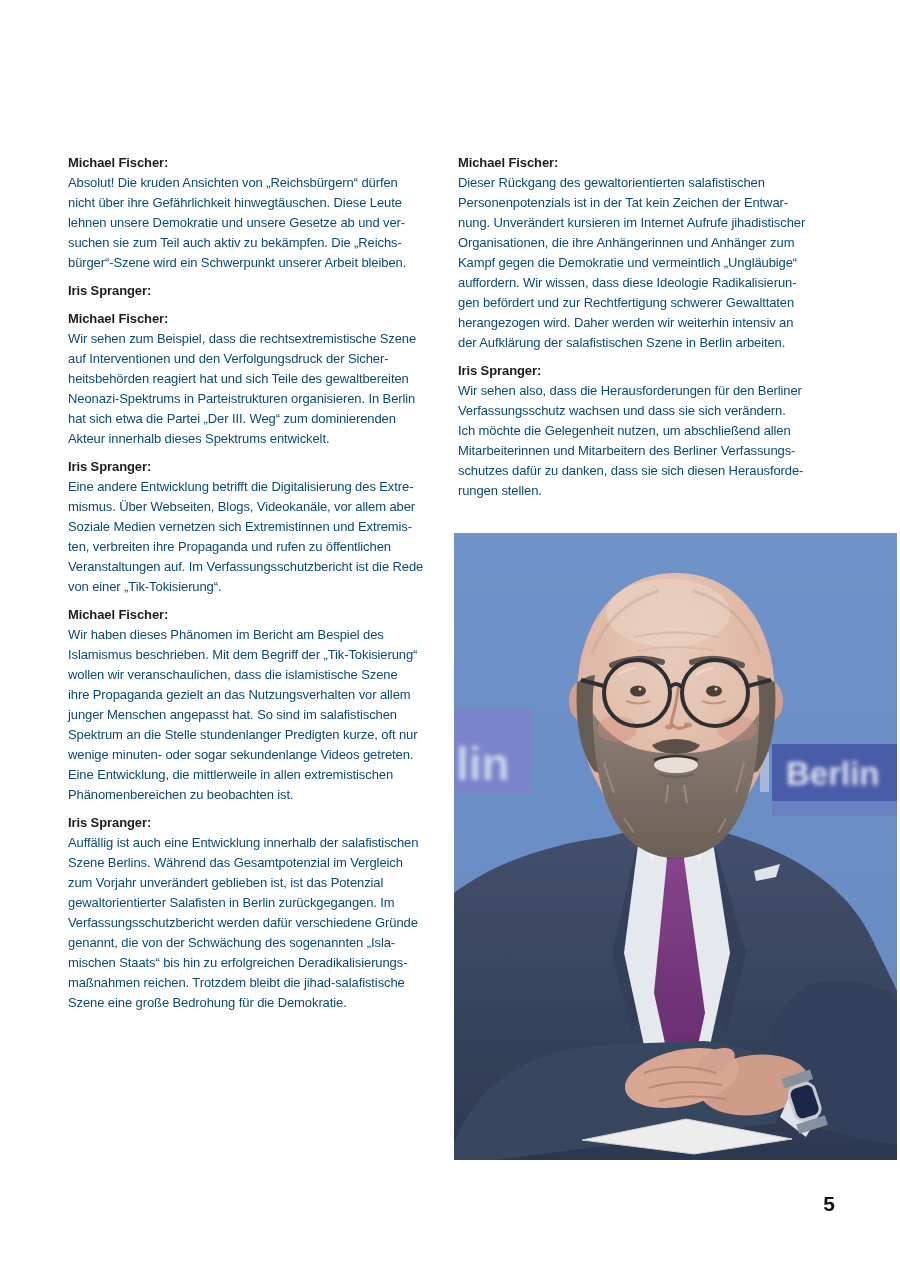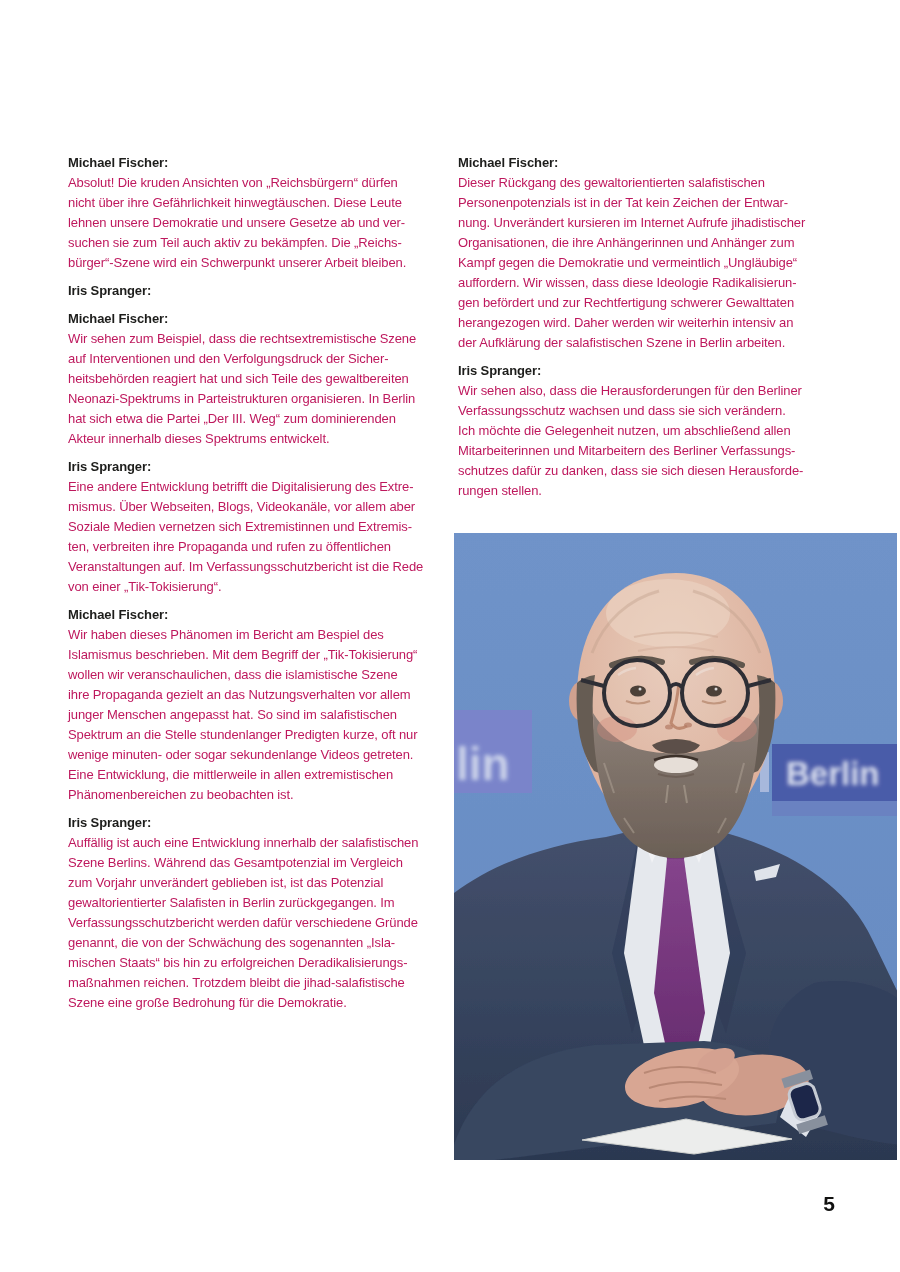--- a/index.html
+++ b/index.html
@@ -9,21 +9,21 @@
   }
   .col{position:absolute;top:153px;width:382px;}
   .col-left{left:68px;}
   .col-right{left:458px;}
   .block{margin:0 0 8px 0;}
   .speaker{
     margin:0;font-size:13px;font-weight:bold;line-height:20px;letter-spacing:-0.1px;
   }
   .para{
     margin:0;font-size:13px;line-height:20px;letter-spacing:-0.1px;
-    white-space:pre;color:#be185d;
+    white-space:pre;color:#0c4a6e;
   }
   .photo{
     position:absolute;left:454px;top:533px;width:443px;height:627px;margin:0;
   }
   .photo svg{display:block;}
   .page-number{
     position:absolute;left:814px;top:1192px;width:30px;text-align:center;
     font-size:21px;font-weight:bold;color:#111110;
   }
 </style>

